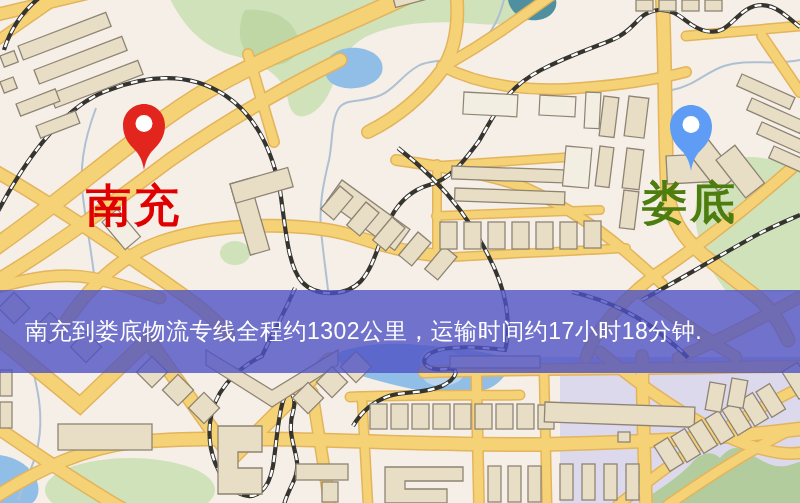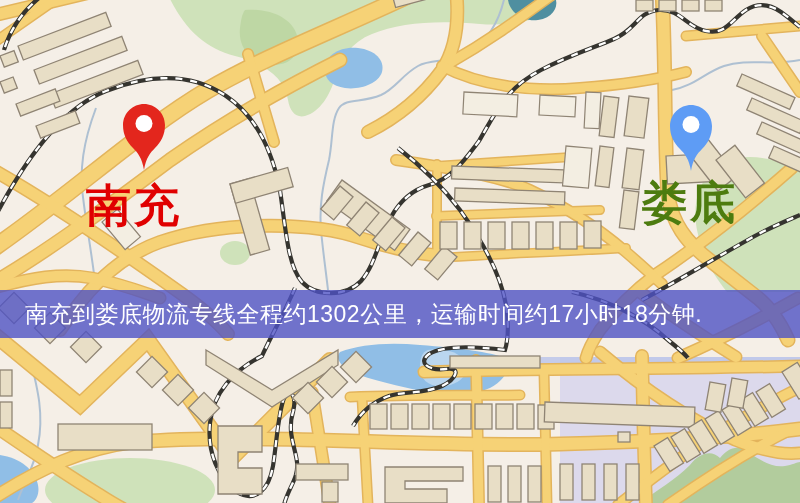--- a/index.html
+++ b/index.html
@@ -17,21 +17,21 @@
   .park-dark{fill:#bed7a4;stroke:none;}
   .hill{fill:#b2cc9d;stroke:none;}
   .water{fill:var(--water-blue,#90bee6);stroke:none;}
   .stream{fill:none;stroke:#aec0d2;stroke-width:2;}
   
   .marker{position:absolute;width:44px;height:70px;}
   .marker svg{display:block;width:44px;height:70px;}
   .city-label{position:absolute;font-weight:bold;font-size:45px;line-height:1;
               letter-spacing:3px;white-space:nowrap;}
   
-  .banner{position:absolute;left:0;top:290px;width:800px;height:48px;
+  .banner{position:absolute;left:0;top:290px;width:800px;height:83px;
           display:flex;align-items:center;box-sizing:border-box;padding-left:25px;}
   .banner-text{font-size:23px;letter-spacing:0.5px;}
 </style>
 </head>
 <body>
 
 <div class="stage">
 
   <svg class="map-svg" viewBox="0 0 800 503" xmlns="http://www.w3.org/2000/svg">
     <defs>

